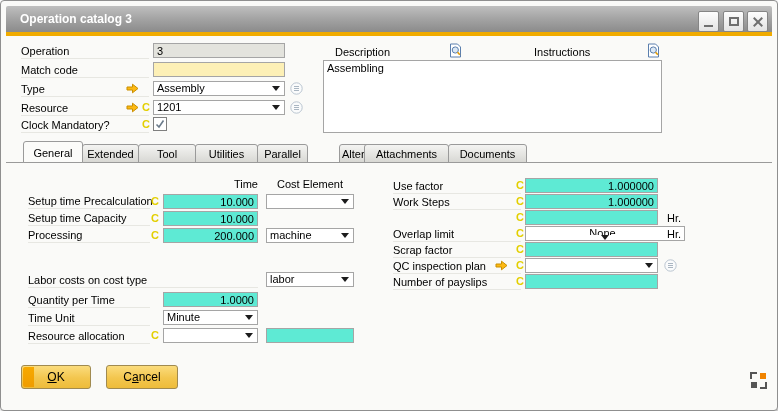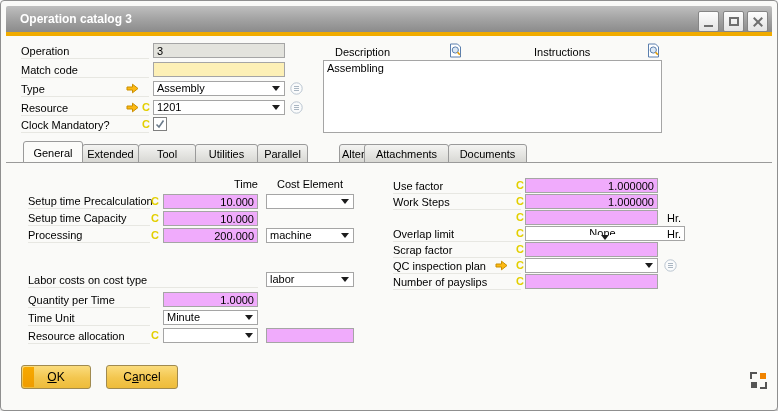--- a/index.html
+++ b/index.html
@@ -22,21 +22,21 @@
   .winbtn .bar { position:absolute; left:5px; bottom:4px; width:9px; height:2px; background:#6f6f6f; }
   .winbtn .box { position:absolute; left:5px; top:5px; width:10px; height:9px; border:2px solid #6f6f6f; }
   .winbtn .x1,.winbtn .x2 { position:absolute; left:4px; top:9px; width:12px; height:2px; background:#6f6f6f; }
   .winbtn .x1 { transform:rotate(45deg); } .winbtn .x2 { transform:rotate(-45deg); }
 
   .goldbar { position:absolute; left:5px; top:31px; right:5px; height:4px; background:#f0ab00; }
 
   .flabel { position:absolute; height:15px; line-height:15px; border-bottom:1px solid #e7e7e2; white-space:nowrap; }
   .hdr-label { left:20px; width:128px; }
 
-  .field { position:absolute; height:15px; border:1px solid #a5a5a5; background:#f0abfc;
+  .field { position:absolute; height:15px; border:1px solid #a5a5a5; background:#5eead4;
     font-family:inherit; font-size:11px; padding:0 3px; color:#000; }
   .field.disabled { background:#e3e3dd; }
   .field.yellow { background:#fdf0b6; }
   .field.num { text-align:right; }
 
   .dropdown { position:absolute; height:15px; border:1px solid #a5a5a5; background:#ffffff;
     display:flex; align-items:center; padding:0 4px 0 3px; cursor:default; }
   .dropdown .dd-text { flex:1; line-height:13px; white-space:nowrap; overflow:hidden; }
   .dropdown.right .dd-text { text-align:right; padding-right:4px; }
   .caret { width:0; height:0; border-left:4px solid transparent; border-right:4px solid transparent; border-top:5px solid #1c1c1c; }

